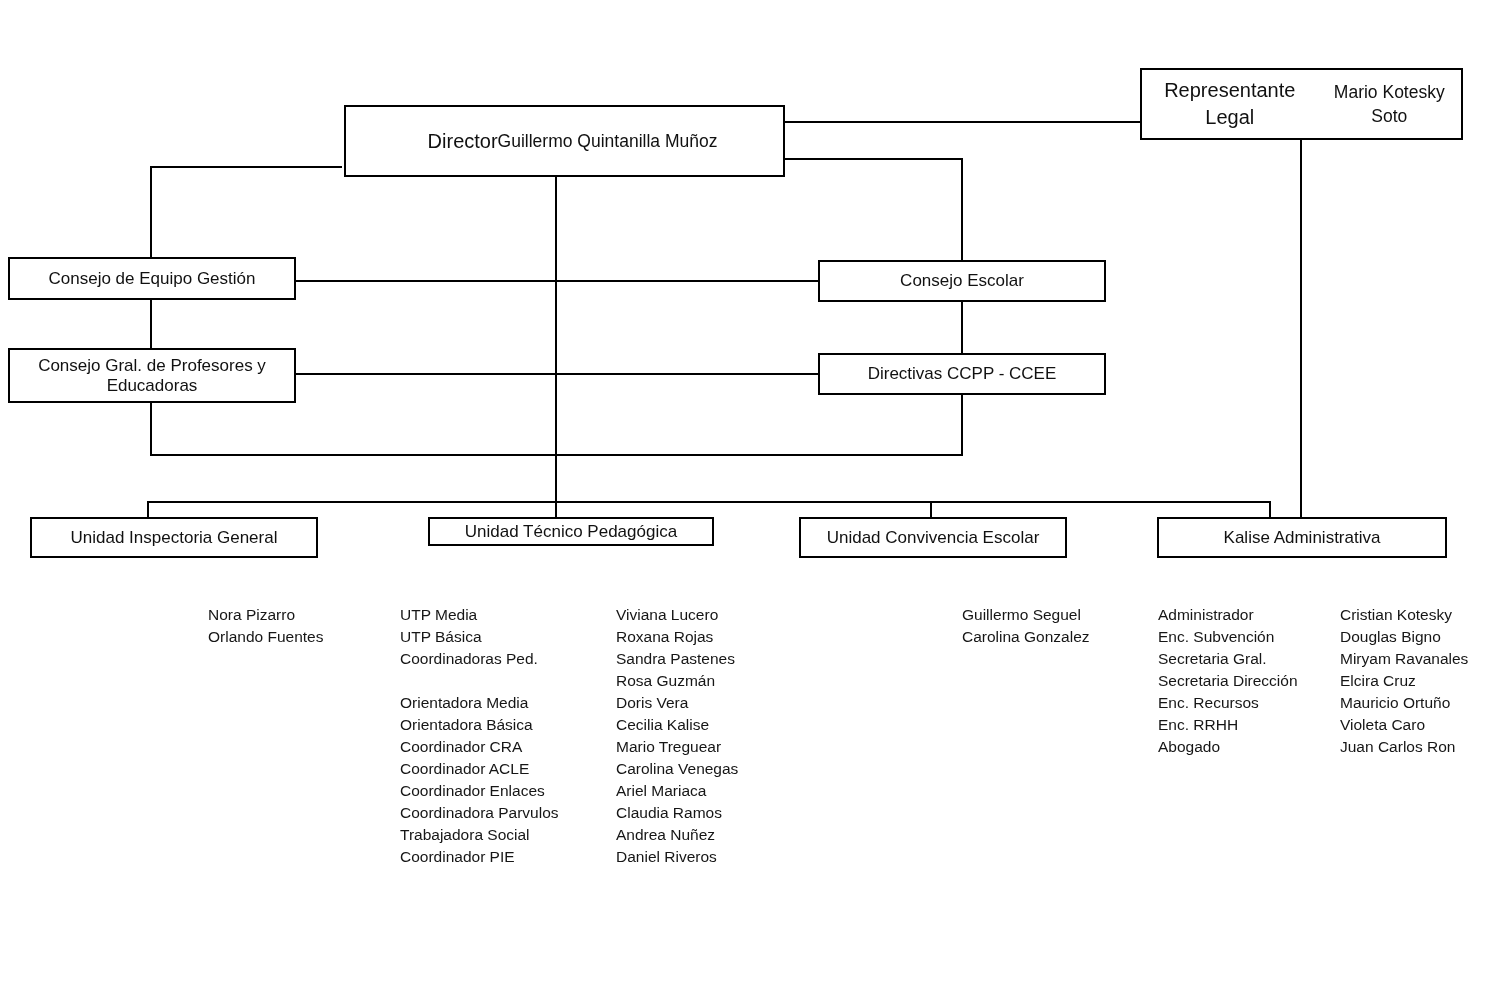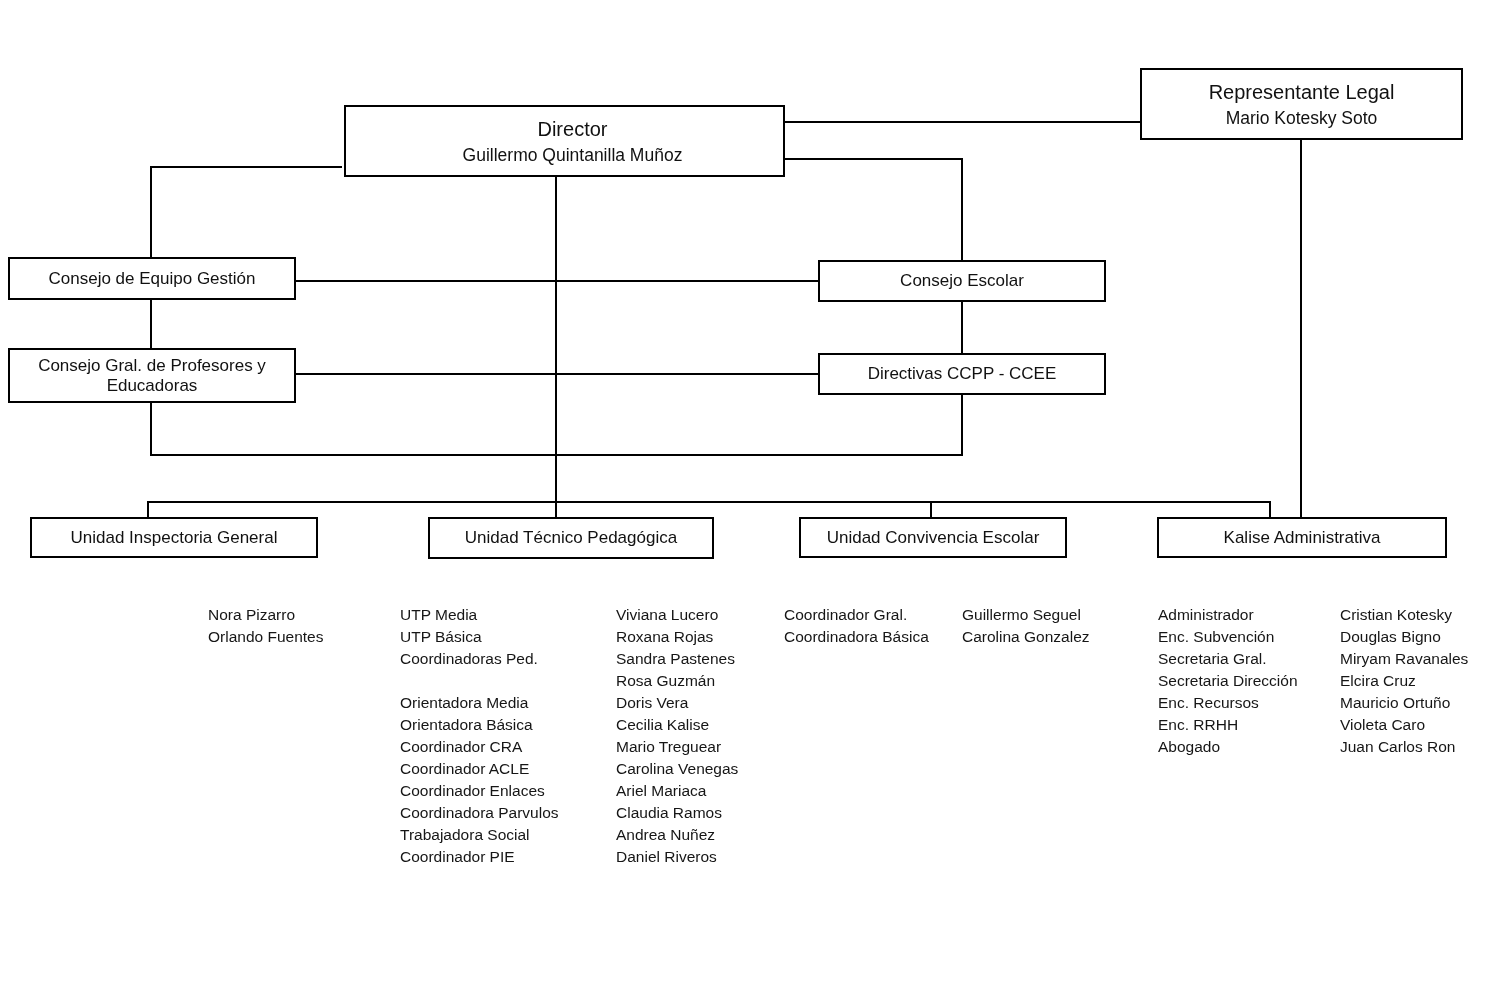--- a/index.html
+++ b/index.html
@@ -6,21 +6,21 @@
   .canvas{
     position:relative;width:1500px;height:1000px;background:#ffffff;
     font-family:"Liberation Sans", sans-serif;color:#1b1b1b;overflow:hidden;
   }
   
   .hl{position:absolute;height:2px;background:#000;z-index:1;}
   .vl{position:absolute;width:2px;background:#000;z-index:1;}
   
   .box{
     position:absolute;background:#fff;border:2px solid #000;box-sizing:border-box;
-    display:flex;flex-direction:column;align-items:center;justify-content:center;
+    display:flex;align-items:center;justify-content:center;
     text-align:center;z-index:2;
   }
   .box-label{font-size:17px;line-height:20px;color:#111;text-align:center;}
   .box-label.wrap{max-width:236px;}
   .box-title{font-size:20px;line-height:27px;color:#111;}
   .box-sub{font-size:17.5px;line-height:24px;color:#111;}
   
   .staff-col{position:absolute;top:604px;z-index:2;}
   .sline{height:22px;line-height:22px;font-size:15.5px;white-space:nowrap;color:#161616;}
 </style>
@@ -71,21 +71,21 @@
   </div>
 
   <div class="box" style="left:818px;top:353px;width:288px;height:42px;">
     <div class="box-label">Directivas CCPP - CCEE</div>
   </div>
 
   <div class="box" style="left:30px;top:517px;width:288px;height:41px;">
     <div class="box-label">Unidad Inspectoria General</div>
   </div>
 
-  <div class="box" style="left:428px;top:517px;width:286px;height:42px;">
+  <div class="box" style="left:428px;top:517px;width:286px;height:29px;">
     <div class="box-label">Unidad Técnico Pedagógica</div>
   </div>
 
   <div class="box" style="left:799px;top:517px;width:268px;height:41px;">
     <div class="box-label">Unidad Convivencia Escolar</div>
   </div>
 
   <div class="box" style="left:1157px;top:517px;width:290px;height:41px;">
     <div class="box-label">Kalise Administrativa</div>
   </div>
@@ -117,24 +117,20 @@
     <div class="sline">Doris Vera</div>
     <div class="sline">Cecilia Kalise</div>
     <div class="sline">Mario Treguear</div>
     <div class="sline">Carolina Venegas</div>
     <div class="sline">Ariel Mariaca</div>
     <div class="sline">Claudia Ramos</div>
     <div class="sline">Andrea Nuñez</div>
     <div class="sline">Daniel Riveros</div>
   </div>
 
-  <div class="staff-col" style="left:784px;">
-    <div class="sline">Coordinador Gral.</div>
-    <div class="sline">Coordinadora Básica</div>
-  </div>
   <div class="staff-col" style="left:962px;">
     <div class="sline">Guillermo Seguel</div>
     <div class="sline">Carolina Gonzalez</div>
   </div>
 
   <div class="staff-col" style="left:1158px;">
     <div class="sline">Administrador</div>
     <div class="sline">Enc. Subvención</div>
     <div class="sline">Secretaria Gral.</div>
     <div class="sline">Secretaria Dirección</div>

